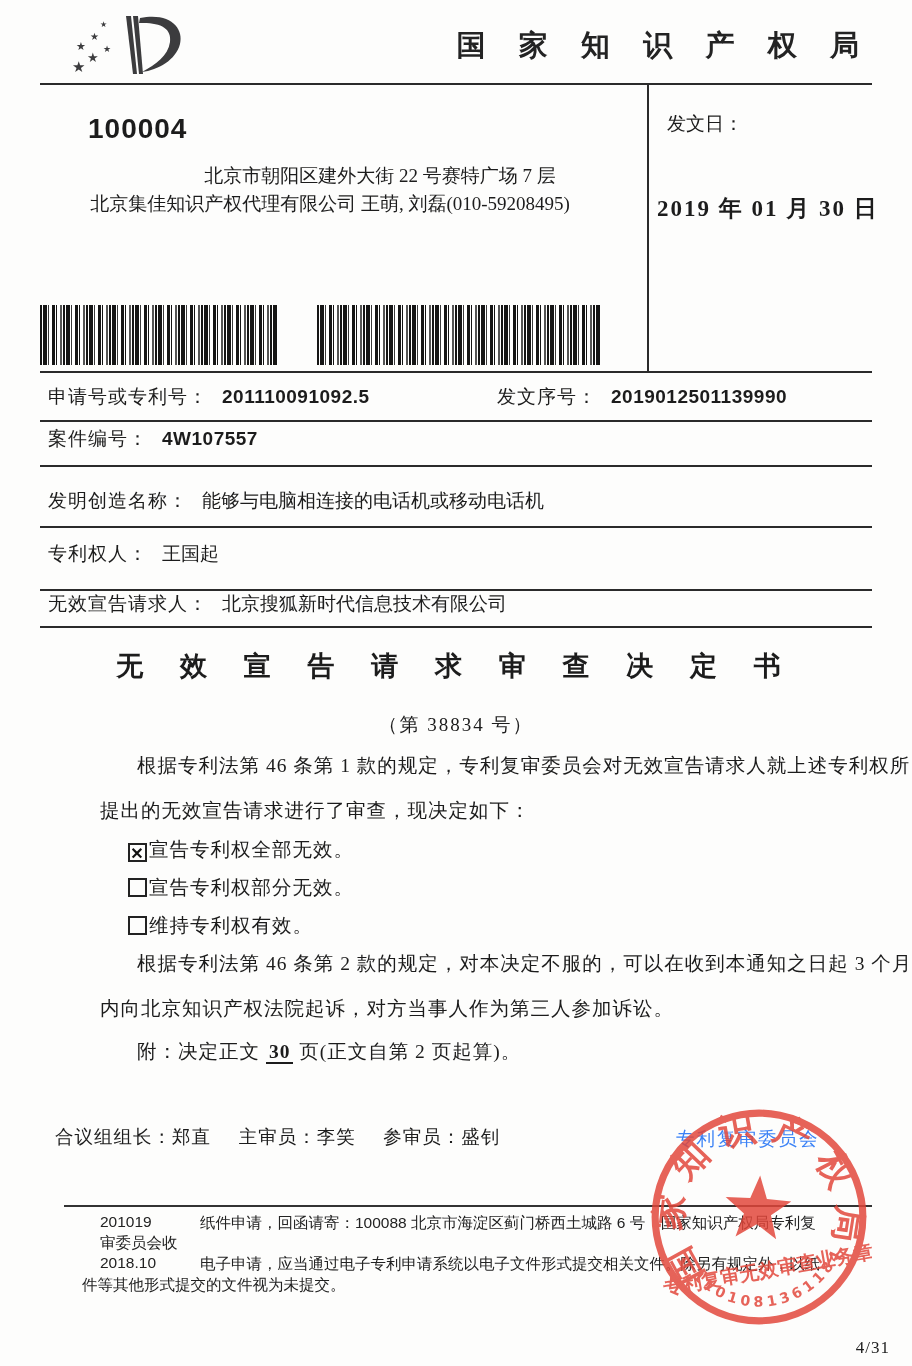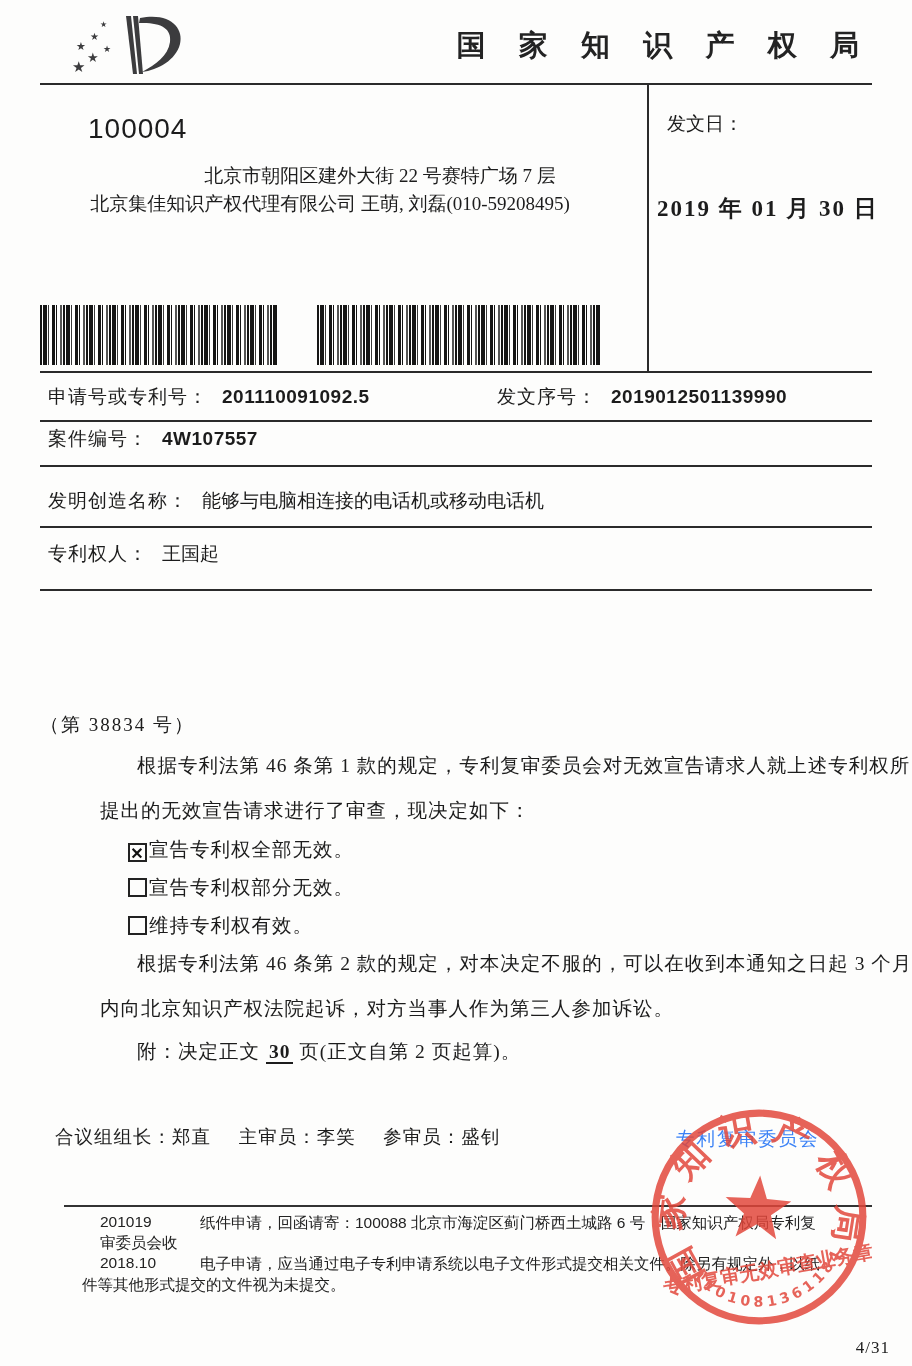--- a/index.html
+++ b/index.html
@@ -3,21 +3,21 @@
 <meta charset="utf-8">
 <style>
   * { margin:0; padding:0; box-sizing:border-box; }
   html,body { background:#e9e9e9; }
   .page {
     position:relative; width:912px; height:1366px; margin:0 auto;
     background:#fdfdfc; overflow:hidden;
     font-family:"Liberation Serif","DejaVu Serif",serif;
     color:#1c1c1c;
   }
-  .mono-num { font-family:"Liberation Sans","DejaVu Sans",sans-serif; font-weight:normal; }
+  .mono-num { font-family:"Liberation Sans","DejaVu Sans",sans-serif; font-weight:bold; }
 
   
   .logo { position:absolute; left:70px; top:10px; width:130px; height:70px; }
   .agency-title {
     position:absolute; left:150px; right:40px; top:26px; text-align:right;
     font-size:29px; font-weight:bold; letter-spacing:13px; color:#232323;
   }
   .header-rule { position:absolute; left:40px; top:83px; width:832px; border-top:2px solid #2b2b2b; }
 
   
@@ -46,21 +46,21 @@
   .r1 { top:373px; height:49px; padding:11px 0 0 8px; }
   .r1 .grp2 { position:absolute; left:457px; top:11px; }
   .r2 { top:412px; height:55px; padding:14px 0 12px 8px; }
   .r3 { top:477px; height:51px; padding:11px 0 0 8px; }
   .r4 { top:528px; height:63px; padding:13px 0 0 8px; }
   .r5 { top:580px; height:48px; padding:11px 0 0 8px; }
 
   
   .doc-title { position:absolute; left:40px; right:40px; top:648px; text-align:center;
     font-size:27px; font-weight:bold; letter-spacing:15px; }
-  .doc-number { position:absolute; left:40px; right:40px; top:712px; text-align:left;
+  .doc-number { position:absolute; left:40px; right:40px; top:712px; text-align:center;
     font-size:19px; letter-spacing:2px; }
   .bline { position:absolute; left:100px; width:730px; font-size:19.5px; letter-spacing:1px; white-space:nowrap; }
   .indent { padding-left:37px; }
   .p1l1 { top:752px; } .p1l2 { top:797px; }
   .p2l1 { top:950px; } .p2l2 { top:995px; }
   .attach { top:1038px; }
   .attach .pages { font-weight:bold; border-bottom:2px solid #1c1c1c; padding:0 3px; }
 
   .opt { position:absolute; left:128px; font-size:19.5px; letter-spacing:1px; }
   .o1 { top:836px; } .o2 { top:874px; } .o3 { top:912px; }
@@ -127,21 +127,25 @@
   </div>
   <div class="frow r2">
     <span class="lbl">案件编号：</span><span class="val num">4W107557</span>
   </div>
   <div class="frow r3">
     <span class="lbl">发明创造名称：</span><span class="val">能够与电脑相连接的电话机或移动电话机</span>
   </div>
   <div class="frow r4">
     <span class="lbl">专利权人：</span><span class="val">王国起</span>
   </div>
-
+  <div class="frow r5">
+    <span class="lbl">无效宣告请求人：</span><span class="val">北京搜狐新时代信息技术有限公司</span>
+  </div>
+
+  <div class="doc-title">无 效 宣 告 请 求 审 查 决 定 书</div>
   <div class="doc-number">（第 38834 号）</div>
 
   <div class="bline p1l1 indent">根据专利法第 46 条第 1 款的规定，专利复审委员会对无效宣告请求人就上述专利权所</div>
   <div class="bline p1l2">提出的无效宣告请求进行了审查，现决定如下：</div>
 
   <div class="opt o1">
     <span class="checkbox"><span>✕</span></span><span>宣告专利权全部无效。</span>
   </div>
   <div class="opt o2">
     <span class="checkbox"><span></span></span><span>宣告专利权部分无效。</span>

